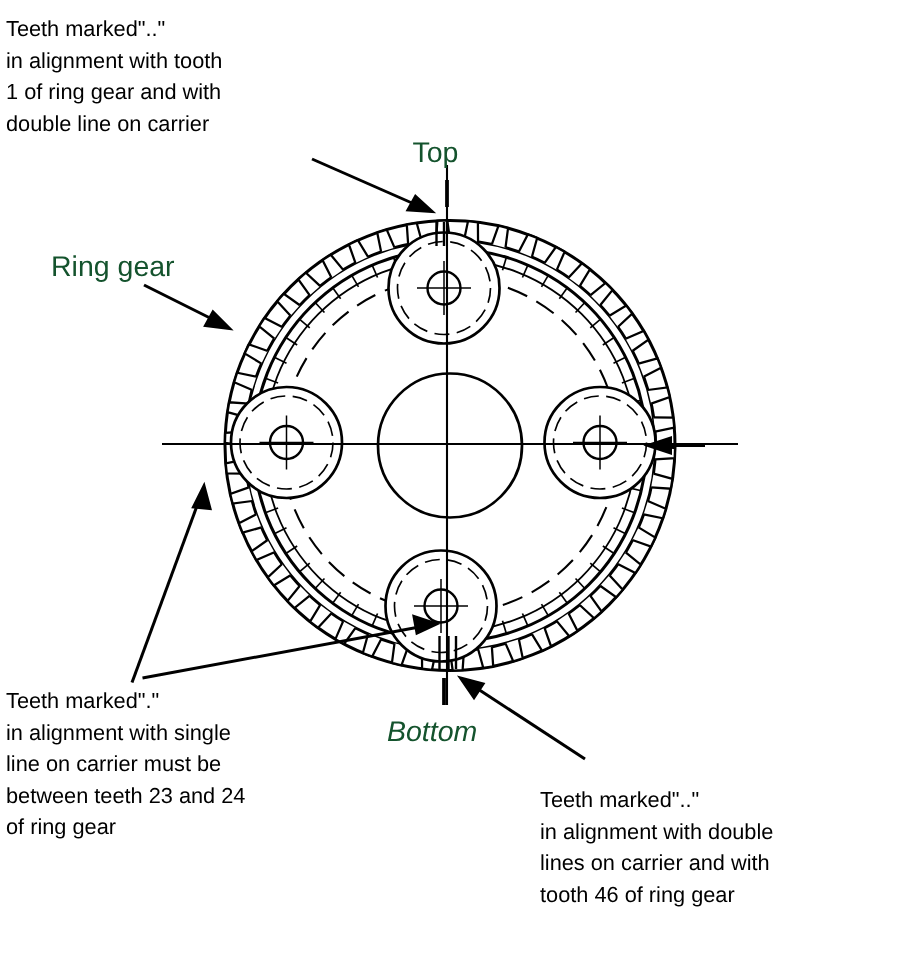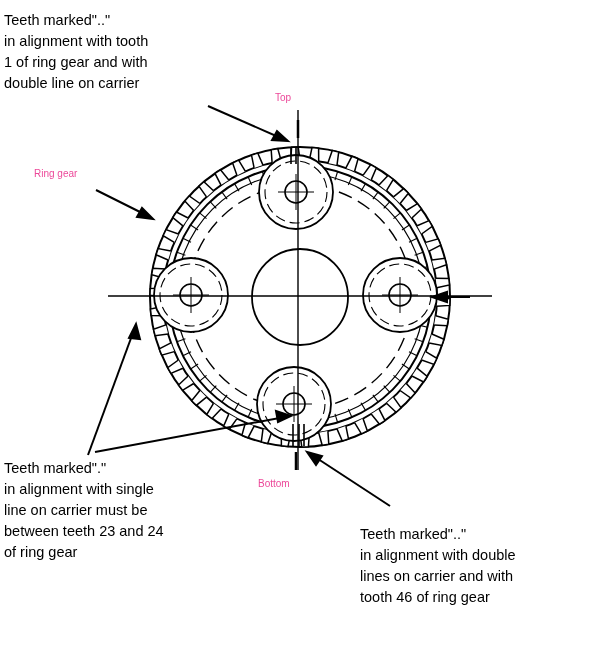--- a/index.html
+++ b/index.html
@@ -19,22 +19,22 @@
     position: absolute;
     font-family: "Liberation Sans", sans-serif;
     font-size: 14.5px;
     line-height: 21px;
     color: #000000;
     white-space: pre;
   }
   .lbl {
     position: absolute;
     font-family: "Liberation Sans", sans-serif;
-    font-size: 10px;
-    color: #ec4899;
+    font-size: 19px;
+    color: #14532d;
     white-space: pre;
   }
   svg.layer {
     position: absolute;
     left: 0;
     top: 0;
     width: 608px;
     height: 648px;
   }
 </style>
@@ -249,21 +249,21 @@
 
   <div class="note" style="left:4px; top:10px;">Teeth marked".."
 in alignment with tooth
 1 of ring gear and with
 double line on carrier</div>
 
   <div class="lbl" style="left:6px; top:168px;margin-left:28px;">Ring gear</div>
 
   <div class="lbl" style="left:275px; top:92px;">Top</div>
 
-  <div class="lbl" style="left:258px; top:478px;">Bottom</div>
+  <div class="lbl" style="left:258px; top:478px;font-style:italic;">Bottom</div>
 
   <div class="note" style="left:4px; top:458px;">Teeth marked"."
 in alignment with single
 line on carrier must be
 between teeth 23 and 24
 of ring gear</div>
 
   <div class="note" style="left:360px; top:524px;">Teeth marked".."
 in alignment with double
 lines on carrier and with

